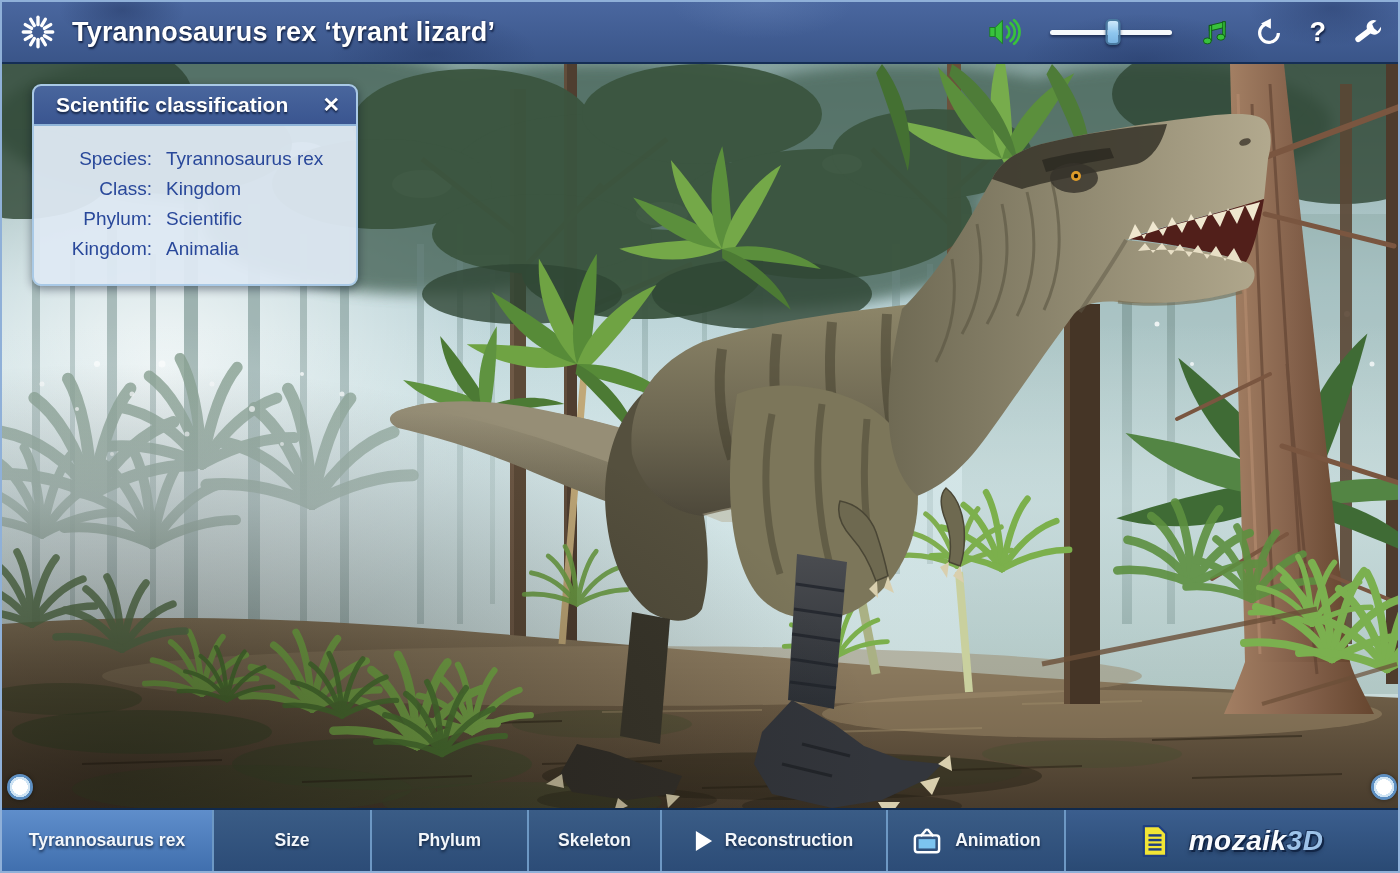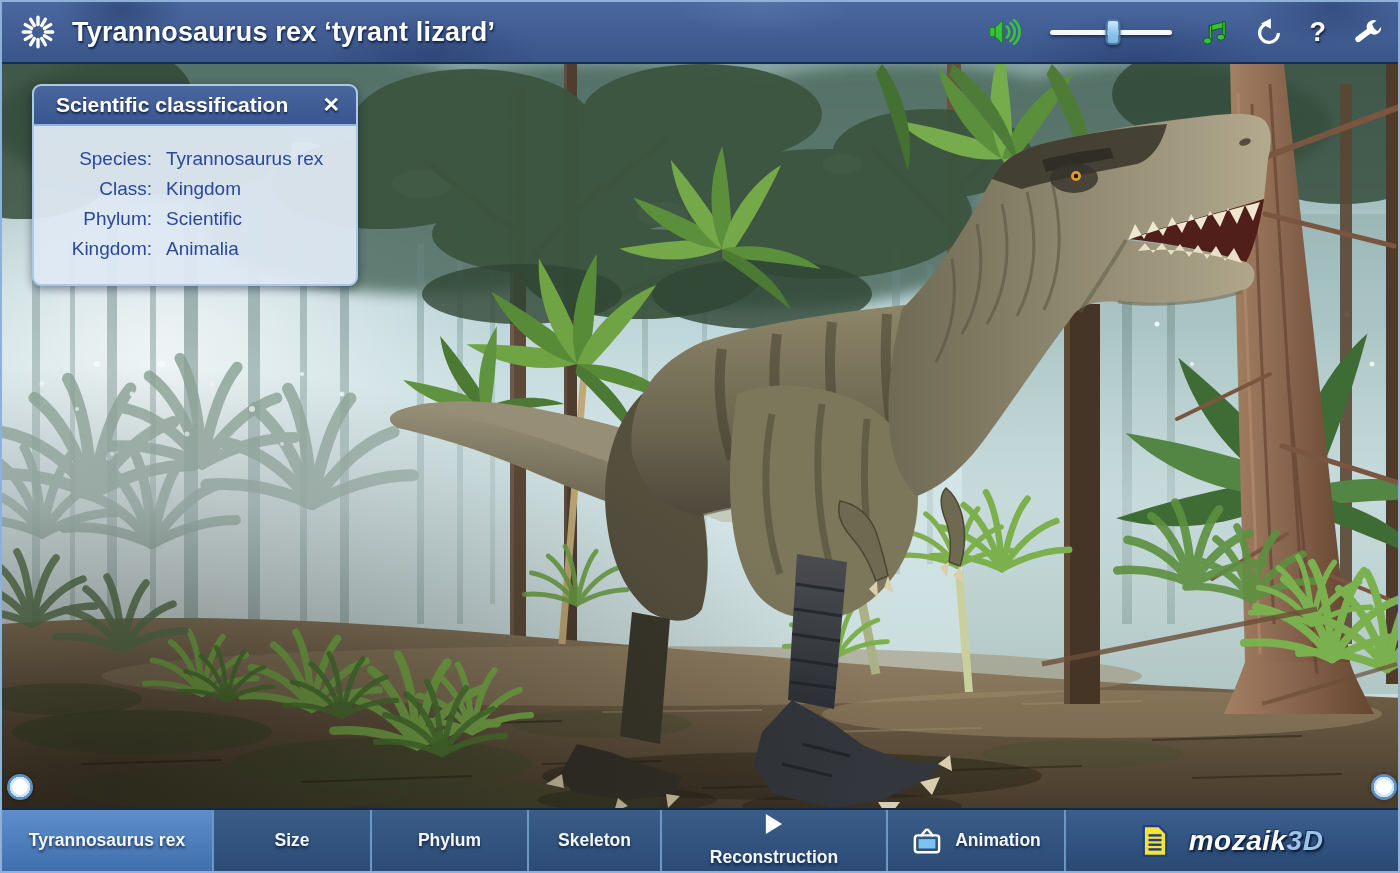--- a/index.html
+++ b/index.html
@@ -55,21 +55,21 @@
   
   .bottombar{position:absolute;bottom:0;left:0;width:100%;height:63px;display:flex;
     background:linear-gradient(#3b5e8e,#2a4a74);border-top:2px solid #10294b;}
   .tab{flex:0 0 auto;display:flex;align-items:center;justify-content:center;gap:12px;
     border-right:2px solid #6d98c4;cursor:pointer;
     background:linear-gradient(#3a5c86,#2c4c77);}
   .tab span.lab{color:#f2f6fa;font-size:17.5px;font-weight:bold;
     text-shadow:0 2px 3px rgba(8,22,48,.8);}
   .tab.active{background:linear-gradient(#5f8ecb,#406fae);}
   .t0{width:212px;} .t1{width:158px;} .t2{width:157px;} .t3{width:133px;}
-  .t4{width:226px;flex-direction:column;} .t5{width:178px;}
+  .t4{width:226px;} .t5{width:178px;}
   .logo-area{flex:1;display:flex;align-items:center;justify-content:center;gap:20px;cursor:pointer;}
   .logo-text{font-size:28px;font-weight:bold;font-style:italic;letter-spacing:.5px;
     text-shadow:2px 2px 0 rgba(16,34,66,.9),-1px -1px 0 rgba(16,34,66,.6),0 3px 4px rgba(5,15,35,.5);}
   .logo-m{color:#fafcfe;} .logo-3d{color:#9dc2e8;}
 </style>
 </head>
 <body>
 
 <div class="stage">
 

